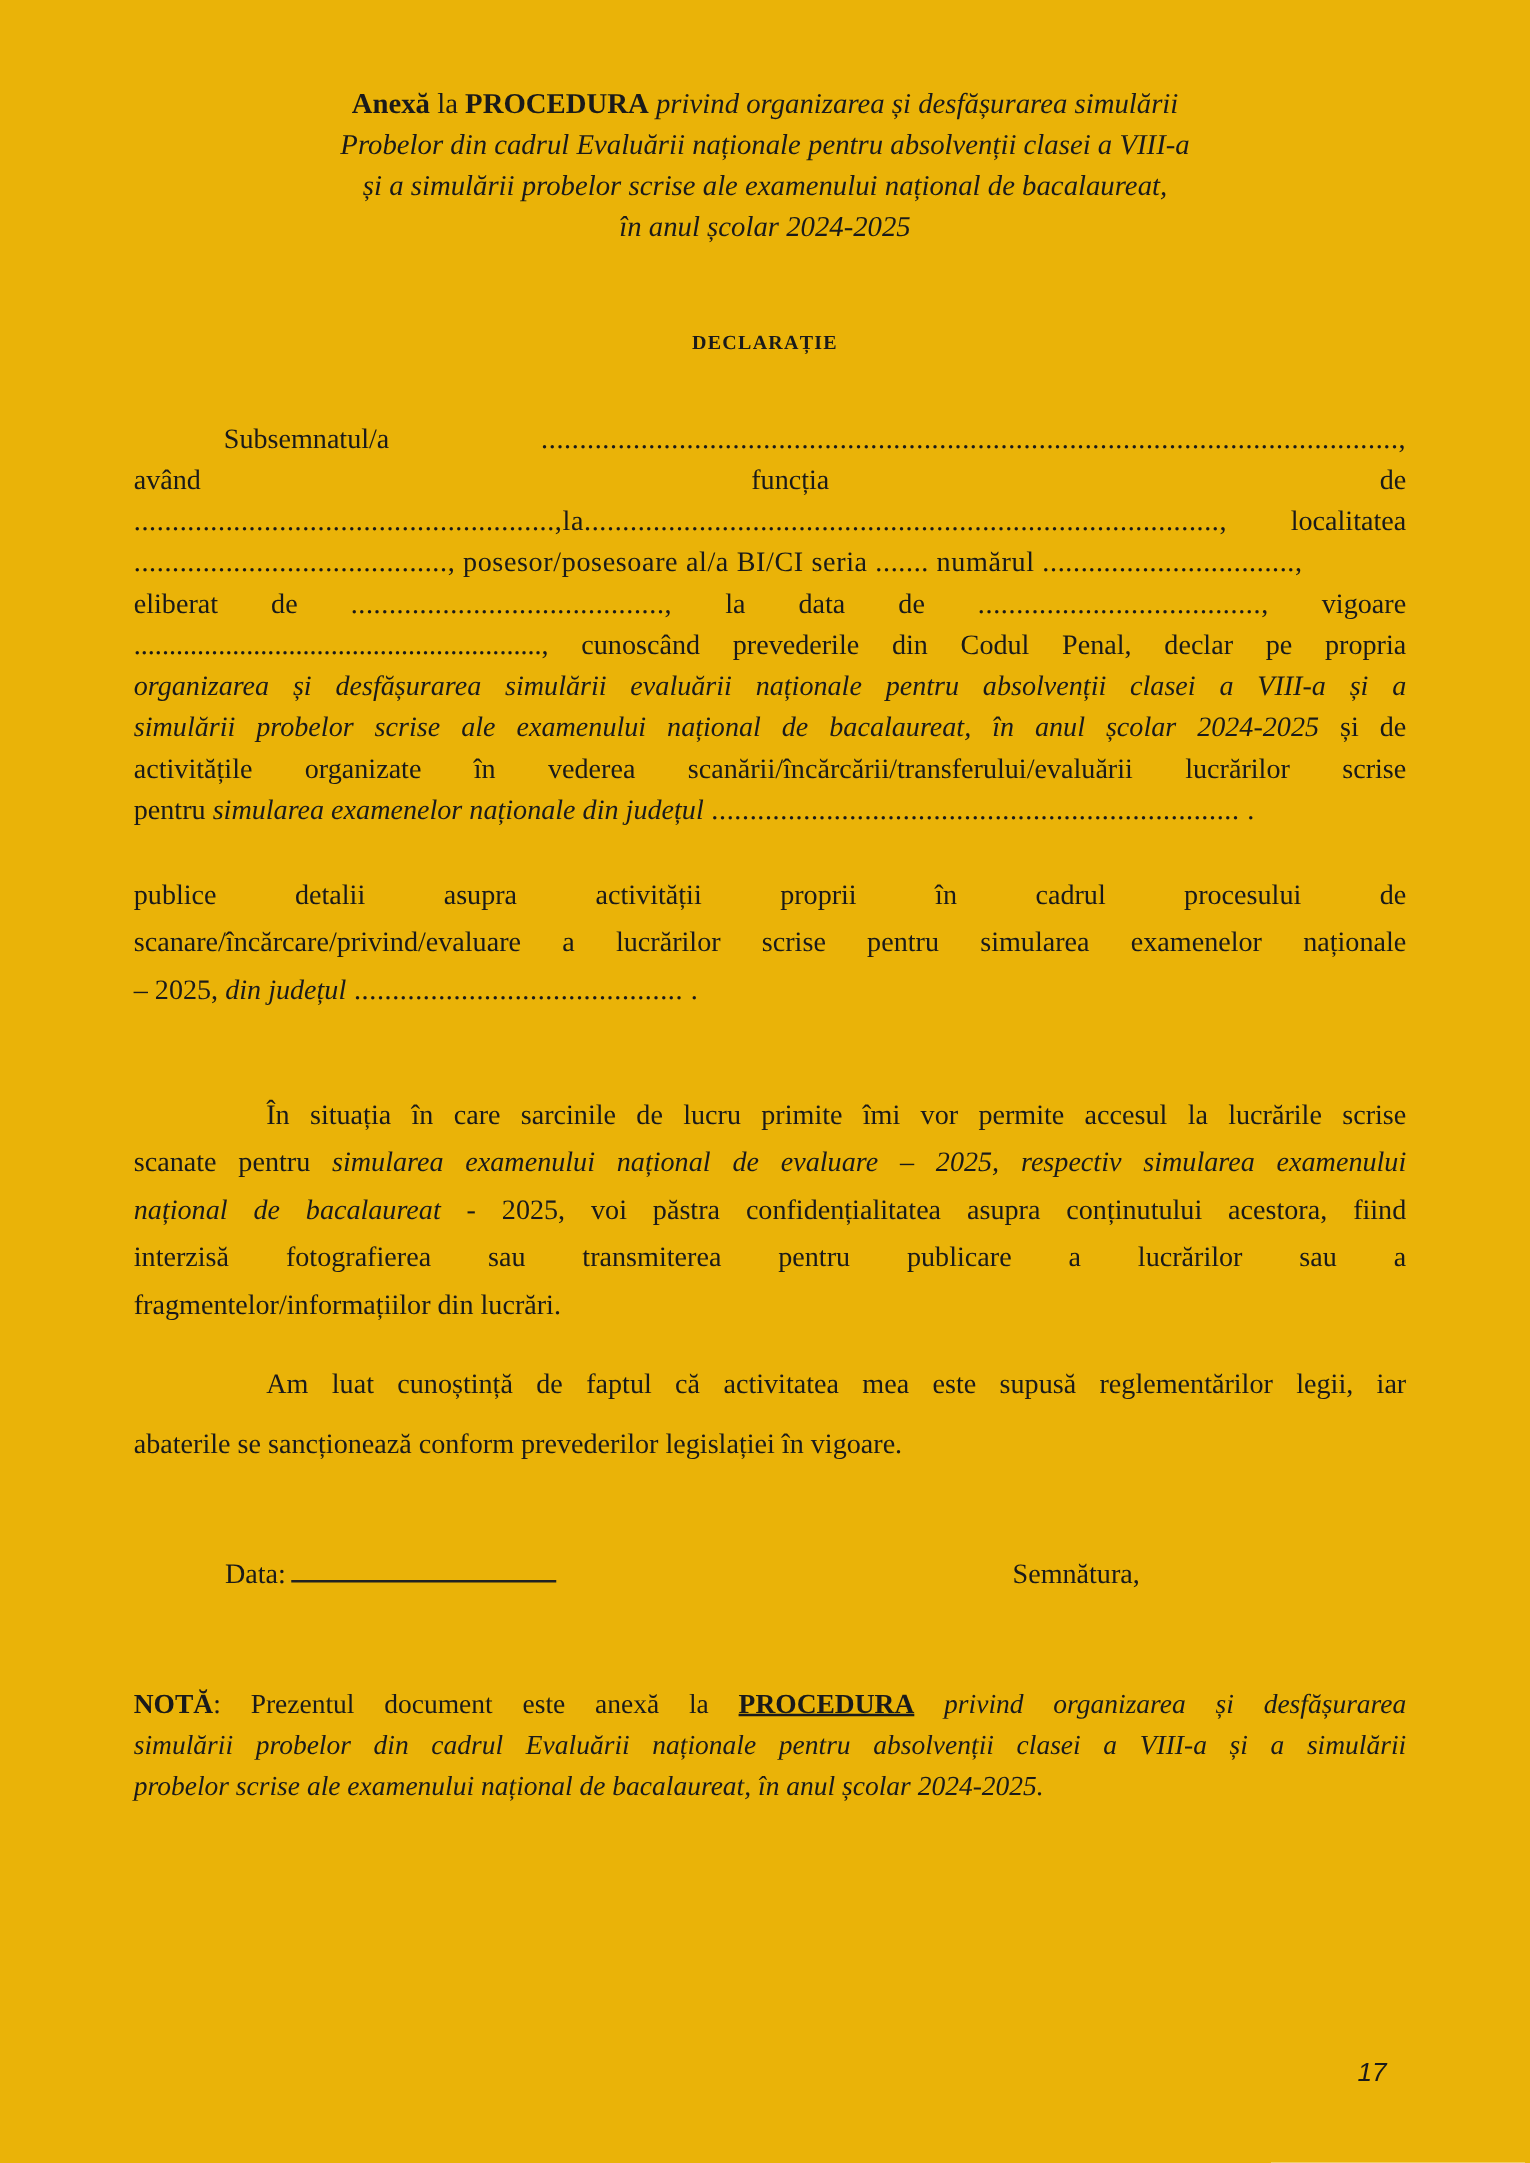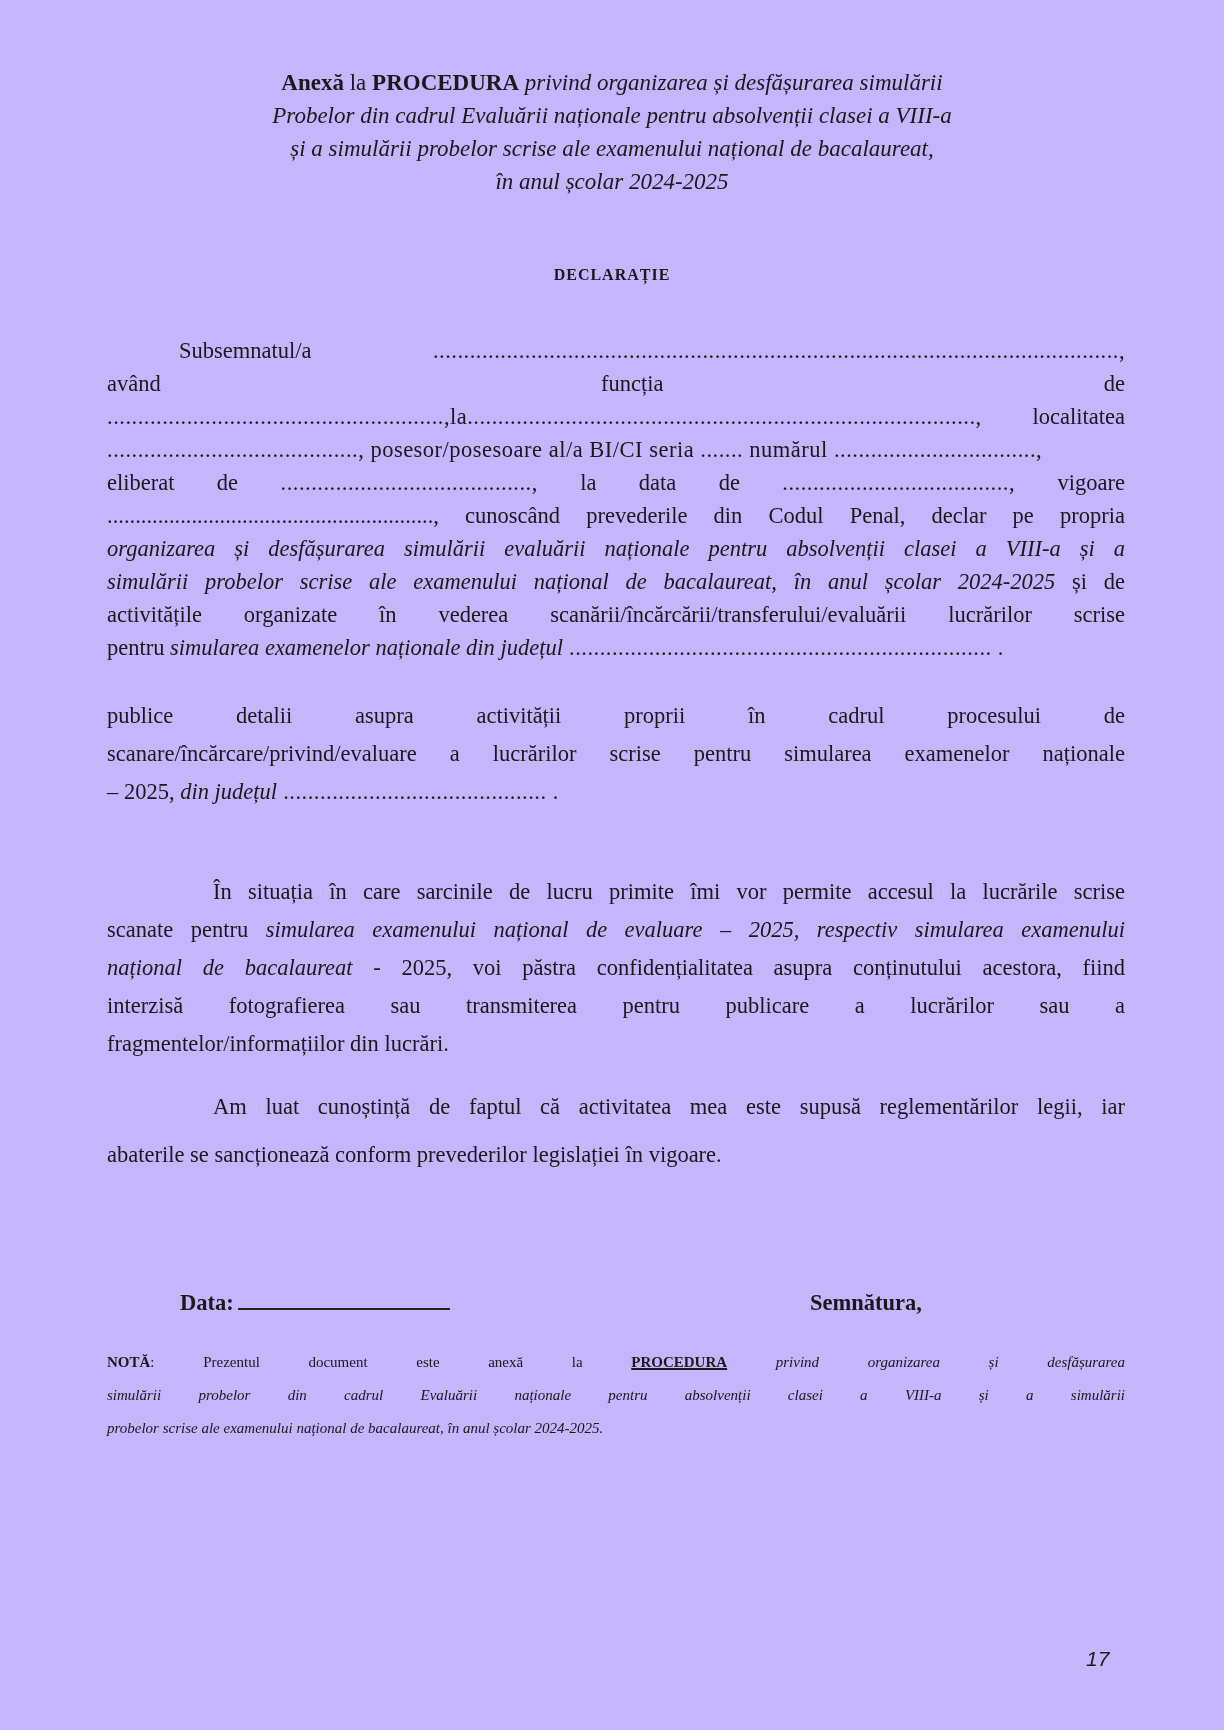--- a/index.html
+++ b/index.html
@@ -1,35 +1,35 @@
 <!DOCTYPE html>
 <html><head>
 <meta charset="utf-8">
 <style>
   html, body { margin: 0; padding: 0; background: #ffffff; }
   body { width: 1224px; height: 1730px; position: relative; overflow: hidden;
          font-family: "Liberation Serif", "DejaVu Serif", serif; color: #1a1a1a; }
-  .page { position: absolute; left: 0; top: 0; width: 1224px; height: 1730px; background: #c4b5fd; }
+  .page { position: absolute; left: 0; top: 0; width: 1224px; height: 1730px; background: #eab308; }
   .header { position: absolute; left: 150px; width: 924px; top: 66px; text-align: center;
             font-size: 23px; line-height: 33px; font-style: italic; }
   .header b { font-style: normal; }
   .header .norm { font-style: normal; }
   .title { position: absolute; left: 0; width: 1224px; top: 266px; text-align: center;
            font-size: 16px; font-weight: bold; letter-spacing: 1px; }
   .body { position: absolute; left: 107px; width: 1018px; font-size: 22.5px; }
   .line { display: flex; justify-content: space-between; height: 33px; line-height: 33px; white-space: nowrap; }
   .j { text-align: justify; text-align-last: justify; height: 33px; line-height: 33px; white-space: nowrap; }
   .j.last { text-align-last: left; }
   .p2 .j { height: 38px; line-height: 38px; }
   .ind { padding-left: 106px; }
   .it { font-style: italic; }
   .dots { letter-spacing: 0.5px; }
-  .sig { position: absolute; top: 1290px; font-size: 22.5px; font-weight: bold; }
+  .sig { position: absolute; top: 1246px; font-size: 22.5px; }
   .sig-line { display: inline-block; width: 212px; border-bottom: 2px solid #222; vertical-align: baseline; margin-left: 4px; height: 16px; }
-  .note { position: absolute; left: 107px; width: 1018px; top: 1346px; font-size: 15px; line-height: 33px; }
+  .note { position: absolute; left: 107px; width: 1018px; top: 1346px; font-size: 22px; line-height: 33px; }
   .note .nl { text-align: justify; text-align-last: justify; white-space: nowrap; }
   .note .nl.last { text-align-last: left; }
   .page-num { position: absolute; left: 1086px; top: 1647px; font-family: "Liberation Sans", sans-serif; font-size: 21px; font-style: italic; }
   u { text-decoration-thickness: 2px; }
 </style>
 </head>
 <body>
 
 <div class="page">
 

